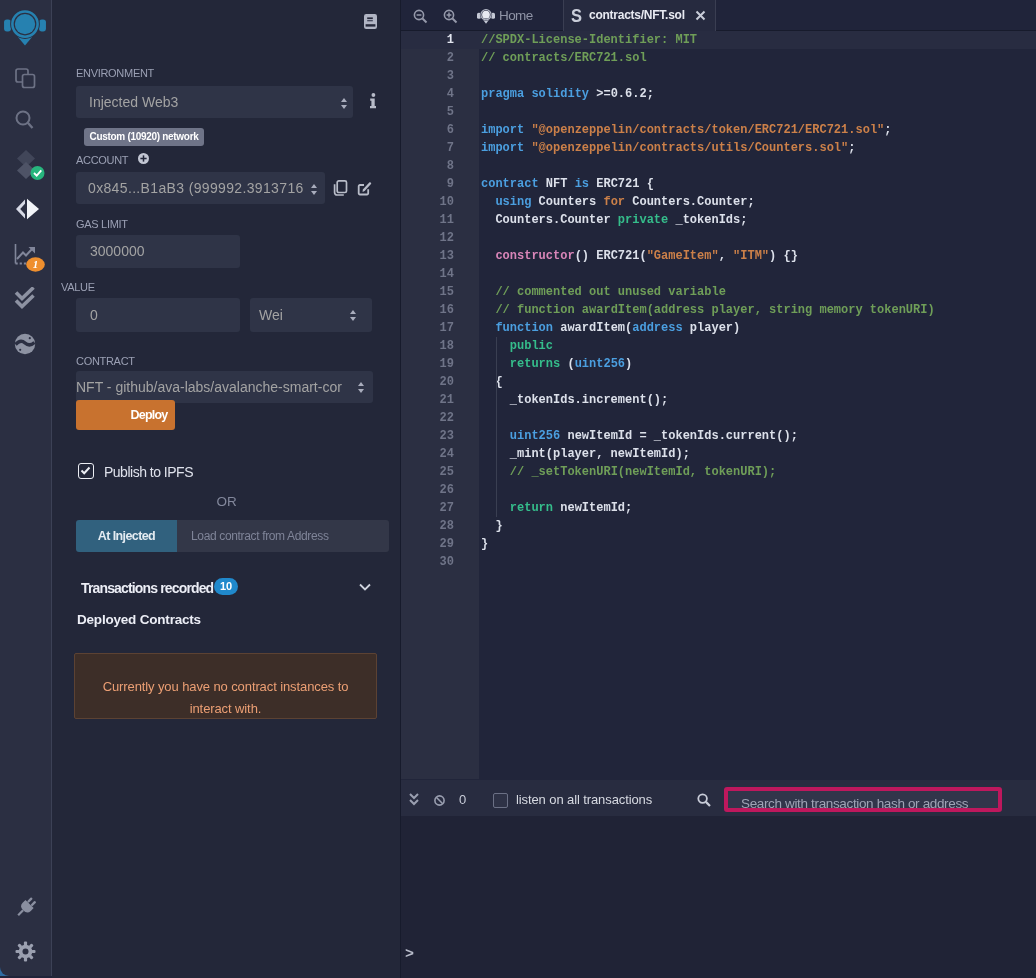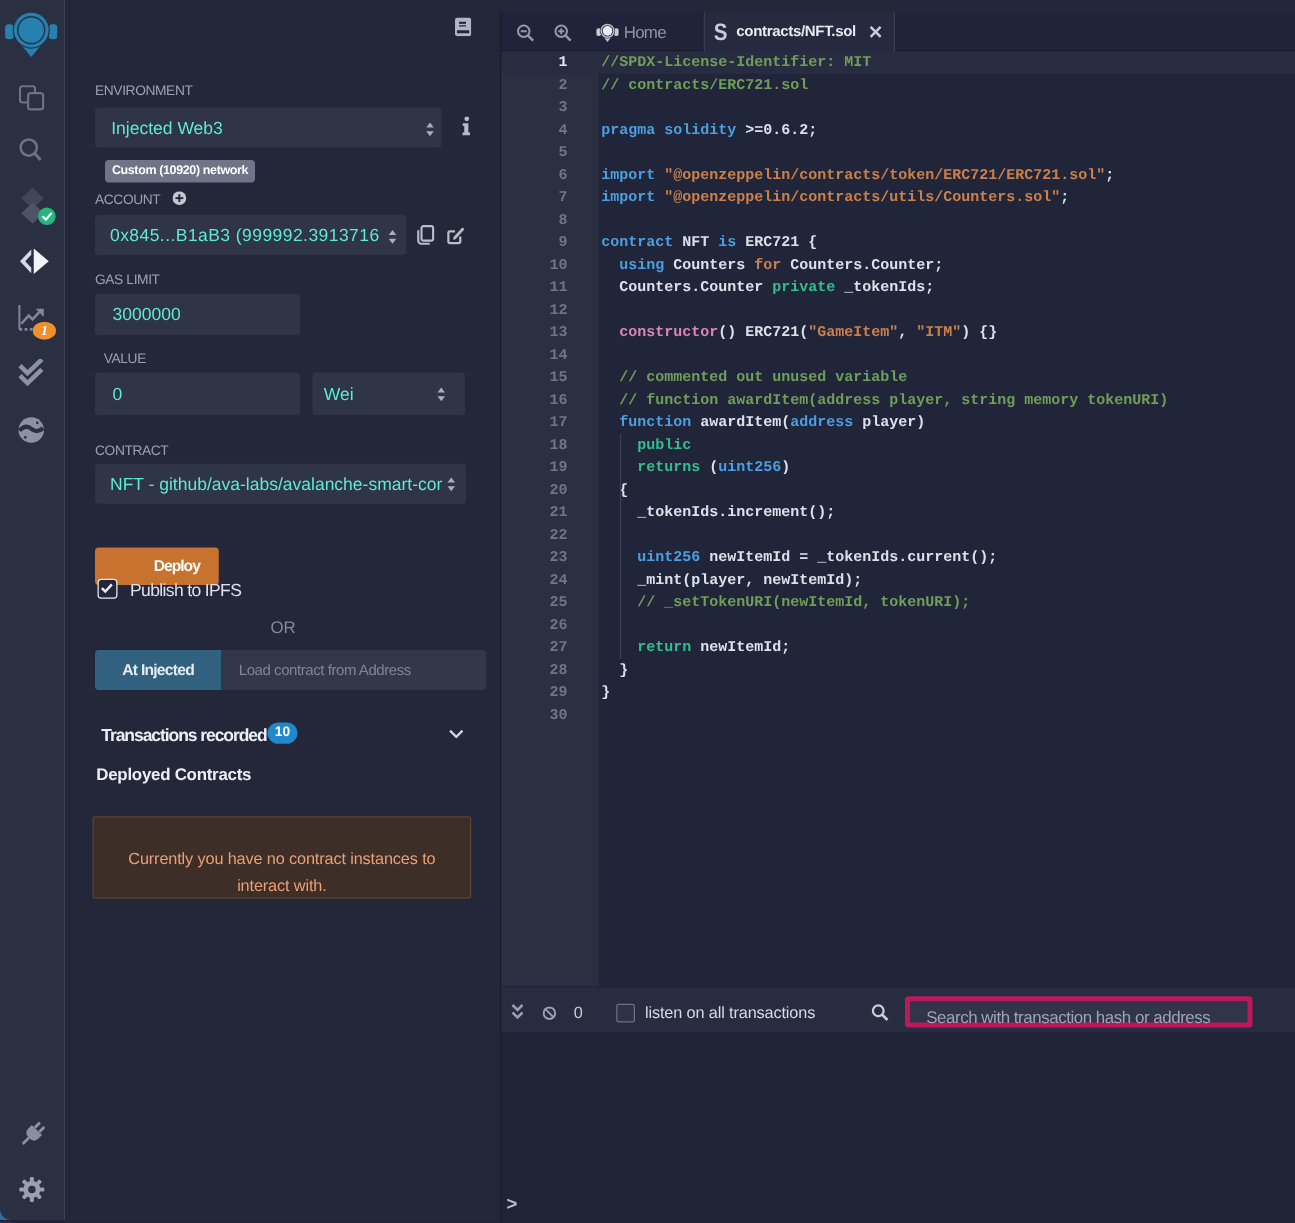--- a/index.html
+++ b/index.html
@@ -2,24 +2,24 @@
 <html><head>
 <meta charset="utf-8">
 <style>
 * { margin:0; padding:0; box-sizing:border-box; }
 html,body { width:1036px; height:978px; overflow:hidden; background:#232739; font-family:"Liberation Sans", sans-serif; }
 .abs { position:absolute; }
 #iconbar { position:absolute; left:0; top:0; width:52px; height:976px; background:#2b2f42; border-right:1px solid #3c4156; border-bottom-left-radius:9px; z-index:5; }
 #bluecorner { position:absolute; left:0; top:966px; width:9px; height:12px; background:#2e6ca3; z-index:4; }
 #botstrip { position:absolute; left:0; top:976px; width:52px; height:2px; background:#20243a; z-index:4; }
 #sidepanel { position:absolute; left:53px; top:0; width:347px; height:978px; background:#232739; z-index:3; }
-#main { position:absolute; left:400px; top:10px; width:636px; height:898px; background:#21253a; }
+#main { position:absolute; left:400px; top:0; width:636px; height:898px; background:#21253a; }
 #tabbar { position:absolute; left:0; top:0; width:636px; height:31px; background:#20243a; border-bottom:1px solid #171b2c; }
 .lbl { position:absolute; font-size:11px; color:#9ba0b4; letter-spacing:-0.3px; }
-.inp { position:absolute; background:#2f3447; border-radius:3px; color:#5eead4; font-size:14px; }
+.inp { position:absolute; background:#2f3447; border-radius:3px; color:#a3a3a3; font-size:14px; }
 .sel-arrows { position:absolute; width:8px; }
 .sel-arrows div { width:0; height:0; border-left:3.5px solid transparent; border-right:3.5px solid transparent; }
 .up { border-bottom:4px solid #a9adbd; margin-bottom:2.5px; }
 .dn { border-top:4px solid #a9adbd; }
 #gutter { position:absolute; left:1px; top:31px; width:78px; height:748px; background:#2b2f42; }
 #activeline { position:absolute; left:1px; top:31px; width:635px; height:18px; background:#282c41; }
 #codearea { position:absolute; left:1px; top:31px; width:635px; height:748px; }
 .lnums { position:absolute; left:0; top:0; width:53px; text-align:right; font-family:"Liberation Mono", monospace; font-size:12px; font-weight:bold; line-height:18px; color:#6f7488; }
 .code { position:absolute; left:80px; top:0; font-family:"Liberation Mono", monospace; font-size:12px; font-weight:bold; line-height:18px; color:#dce0ea; white-space:pre; }
 .code .k { color:#4b9fe0; }
@@ -148,36 +148,36 @@
   <div class="abs" style="left:304px; top:181px;">
       <svg width="15" height="15" viewBox="0 0 15 15">
         <path d="M11.2,8.2 V12.3 A1.2,1.2 0 0 1 10,13.5 H2.9 A1.2,1.2 0 0 1 1.7,12.3 V5.2 A1.2,1.2 0 0 1 2.9,4 H7" fill="none" stroke="#b9bdc9" stroke-width="1.8"></path>
         <path d="M5.6,11 L5.8,8.6 L12.3,1.5 C13.2,0.5 14.9,2 14,3 L7.6,10.1 Z" fill="#b9bdc9"></path>
       </svg>
     </div>
 
   <div class="lbl" style="left:23px; top:218px;">GAS LIMIT</div>
   <div class="inp" style="left:23px; top:235px; width:164px; height:33px; line-height:33px; padding-left:14px;">3000000</div>
 
-  <div class="lbl" style="left:30px; top:281px;">VALUE</div>
+  <div class="lbl" style="left:8px; top:281px;">VALUE</div>
   <div class="inp" style="left:23px; top:298px; width:164px; height:34px; line-height:34px; padding-left:14px;">0</div>
   <div class="inp" style="left:197px; top:298px; width:122px; height:34px; line-height:34px; padding-left:9px;">Wei</div>
   <div class="sel-arrows" style="left:297px; top:310px;">
       <div class="up"></div>
       <div class="dn"></div>
     </div>
 
   <div class="lbl" style="left:23px; top:355px;">CONTRACT</div>
-  <div class="inp" style="left:23px; top:371px; width:297px; height:32px; line-height:32px; padding-left:12px; overflow:hidden; white-space:nowrap;">NFT - github/ava-labs/avalanche-smart-cor</div>
+  <div class="inp" style="left:23px; top:371px; width:297px; height:32px; line-height:32px; overflow:hidden; white-space:nowrap;">NFT - github/ava-labs/avalanche-smart-cor</div>
   <div class="sel-arrows" style="left:305px; top:382px;">
       <div class="up"></div>
       <div class="dn"></div>
     </div>
 
-  <div class="abs" style="left:23px; top:438px; width:99px; height:30px; background:#c8722f; border-radius:3px; color:#ffffff; font-size:12.5px; font-weight:bold; letter-spacing:-0.8px; line-height:30px;padding-left:47px;">Deploy</div>
+  <div class="abs" style="left:23px; top:400px; width:99px; height:30px; background:#c8722f; border-radius:3px; color:#ffffff; font-size:12.5px; font-weight:bold; letter-spacing:-0.8px; text-align:center; line-height:30px;padding-left:47px;">Deploy</div>
 
   <div class="abs" style="left:25px; top:463px; width:16px; height:16px; border:1.5px solid #eceef4; border-radius:3px; background:#232739;">
       <svg width="13" height="13" viewBox="0 0 13 13">
         <path d="M2.5,6.5 L5.2,9.2 L10.5,3.5" fill="none" stroke="#eceef4" stroke-width="2"></path>
       </svg>
     </div>
   <div class="abs" style="left:51px; top:464px; font-size:14px; letter-spacing:-0.5px; color:#dfe2ec;">Publish to IPFS</div>
 
   <div class="abs" style="left:0px; top:494px; width:347px; text-align:center; font-size:13.5px; color:#83889c;">OR</div>
 

